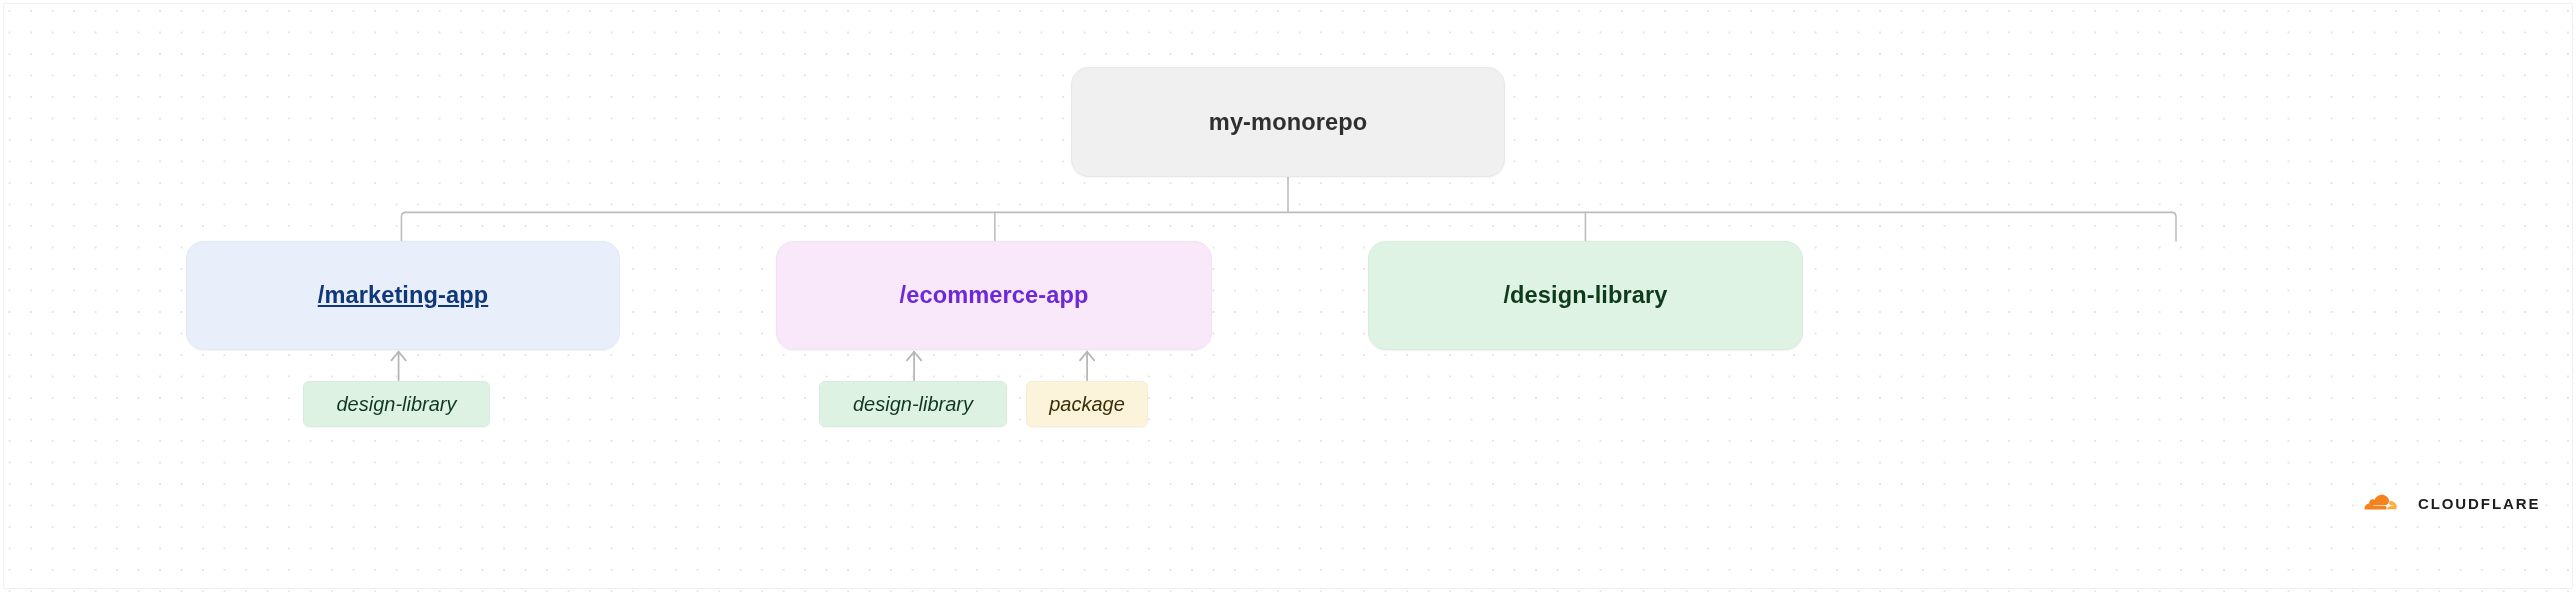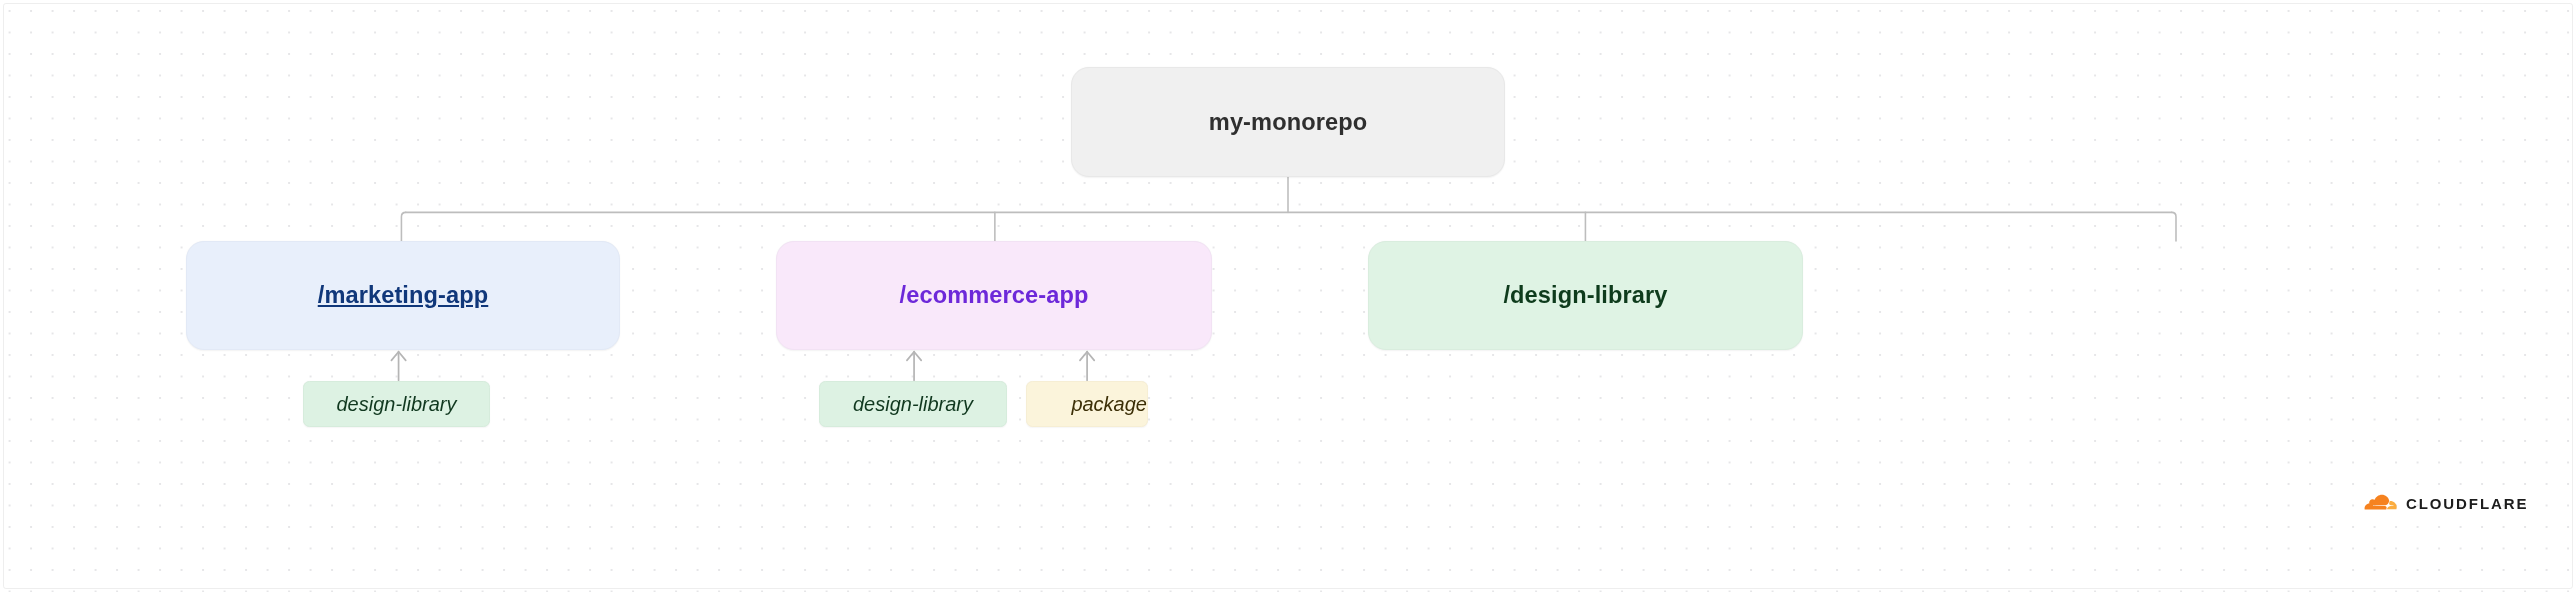--- a/index.html
+++ b/index.html
@@ -157,36 +157,35 @@
     font-style: italic;
   }
   .tag--green {
     background: #ddf2e3;
     border: 0.7px solid #d6ecdc;
   }
   .tag--green .tag-label { color: #10381f; }
   .tag--cream {
     background: #fbf4db;
     border: 0.7px solid #f6eed4;
-    justify-content: flex-end;
   }
   .tag--cream .tag-label { color: #3c2f07; }
 
   .tag--m-design   { left: 303px;  top: 381px; width: 187px; }
   .tag--e-design   { left: 819px; top: 381px; width: 188px; }
   .tag--e-package  { left: 1026px; top: 381px; width: 122px; }
 
   
   .brand {
     position: absolute;
     left: 2363px;
     top: 494px;
     display: flex;
     align-items: center;
-    gap: 3px;
+    gap: 15px;
     z-index: 3;
   }
   .brand-wordmark {
     font-size: 15px;
     font-weight: bold;
     letter-spacing: 1.9px;
     color: #1d1d1d;
   }
 </style>
 </head>

